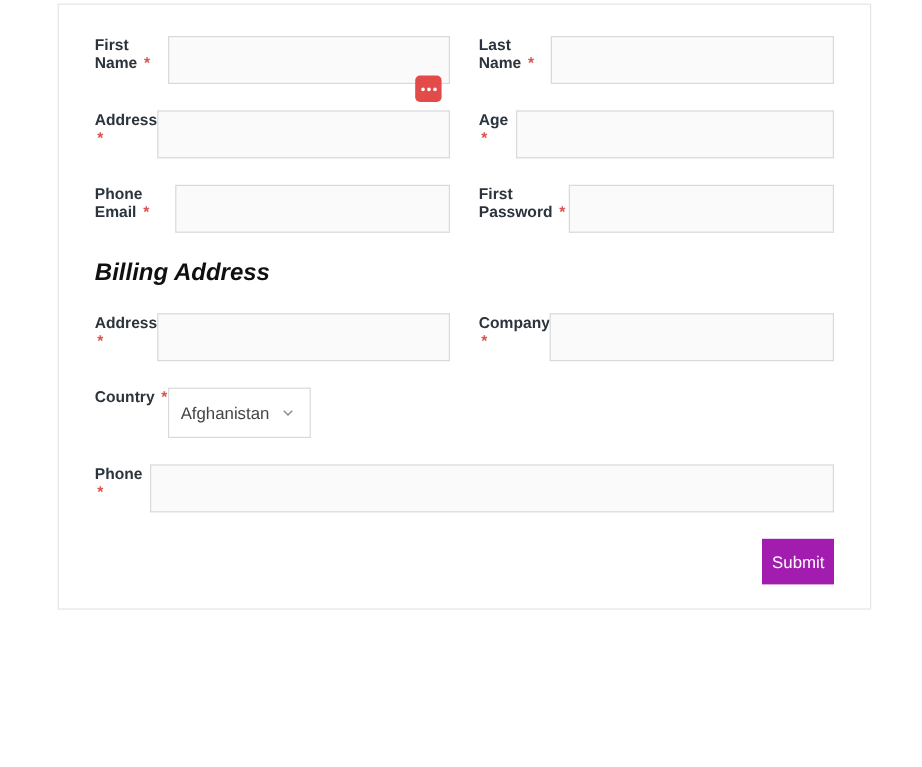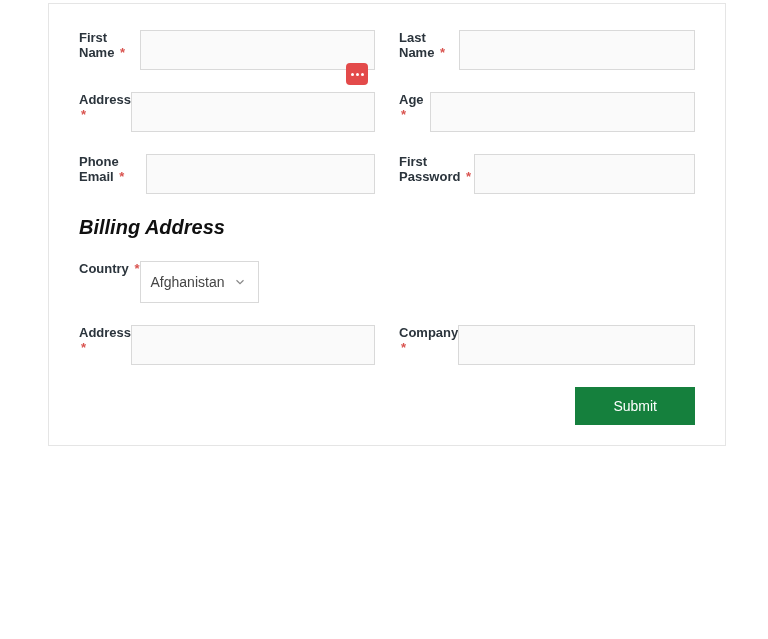--- a/index.html
+++ b/index.html
@@ -37,25 +37,25 @@
   .chevron svg { display:block; }
   .section-title {
     font-size: 20px;
     font-weight: 600;
     color: #101010;
     margin: 2px 0 22px 0;
     font-style: italic;
   }
   .actions { display:flex; justify-content:flex-end; margin-top:4px;}
   .submit-btn {
-    background: #15803d;
+    background: #a21caf;
     color: #fff;
     border: none;
     font-size: 14px;
-    padding: 11px 38px;
+    padding: 11px 8px;
     cursor: pointer;
   }
   .pw-badge {
     position: absolute;
     right: 7px;
     top: 33px;
     width: 22px; height: 22px;
     background: #e34a4a;
     border-radius: 4px;
     display:flex; align-items:center; justify-content:center;
@@ -122,55 +122,64 @@
         <label class="label">
           <span>First Password</span>
           <span class="req">*</span>
         </label>
         <input type="password" class="control" value="" style="">
       </div>
     </div>
 
     <h2 class="section-title">Billing Address</h2>
 
+    <div class="row">
+      <div class="field">
+        <label class="label">
+          <span>Address</span>
+          <span class="req">*</span>
+        </label>
+        <input type="text" class="control" value="" style="">
+      </div>
+      <div class="field">
+        <label class="label">
+          <span>Company</span>
+          <span class="req">*</span>
+        </label>
+        <input type="text" class="control" value="" style="">
+      </div>
+    </div>
+
     <div class="row single">
       <div class="field">
         <label class="label">
           <span>Country</span>
           <span class="req">*</span>
         </label>
         <div class="select-wrap">
           <div class="control">
             <span>Afghanistan</span>
           </div>
           <span class="chevron">
             <svg width="14" height="14" viewBox="0 0 24 24" fill="none" stroke="#888" stroke-width="2">
                 <polyline points="6 9 12 15 18 9"></polyline>
               </svg>
           </span>
         </div>
       </div>
     </div>
 
-    <div class="row">
+    <div class="row single">
       <div class="field">
         <label class="label">
-          <span>Address</span>
-          <span class="req">*</span>
-        </label>
-        <input type="text" class="control" value="" style="">
-      </div>
-      <div class="field">
-        <label class="label">
-          <span>Company</span>
+          <span>Phone</span>
           <span class="req">*</span>
         </label>
         <input type="text" class="control" value="" style="">
       </div>
     </div>
-
 
     <div class="actions">
       <button class="submit-btn">Submit</button>
     </div>
 
   </div>
 </div>
 
 </body></html>

